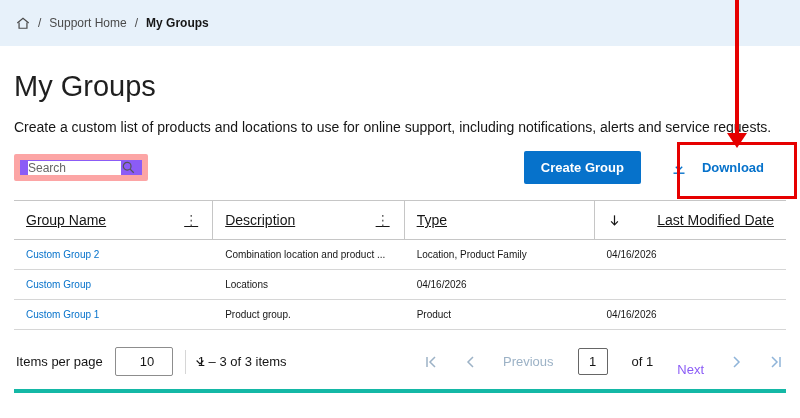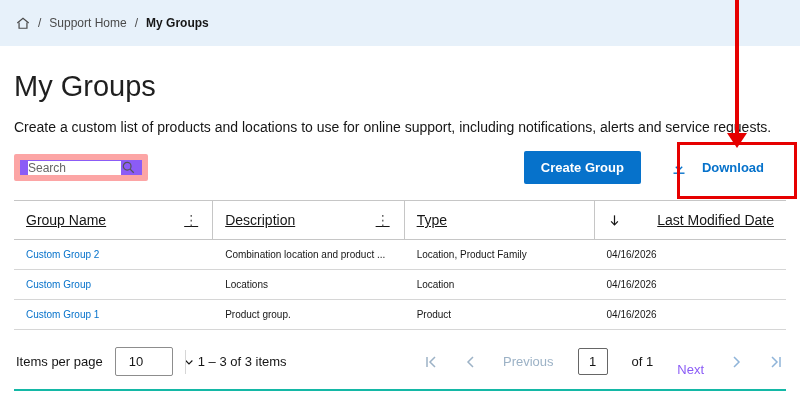--- a/index.html
+++ b/index.html
@@ -67,27 +67,27 @@
   .t-row {
     display:grid; grid-template-columns: 25.8% 24.8% 24.6% 24.8%;
     border-bottom:1px solid #d6d6d6; align-items:center;
   }
   .t-cell { padding: 9px 12px; font-size:10px; color:#161616; white-space:nowrap; overflow:hidden; }
   .t-cell.link { color:#0672cb; cursor:pointer; }
 
   
   .foot {
     margin-top: 10px; display:flex; justify-content:space-between; align-items:center;
-    padding: 6px 2px 12px 2px; border-bottom:2px solid #14b8a6;
+    padding: 6px 2px 12px 2px; border-bottom:4px solid #14b8a6;
   }
   .foot-left { display:flex; align-items:center; gap:12px; font-size:13px; color:#161616; }
   .ipp-select {
     width:58px; height:29px; border:1px solid #8d8d8d; border-radius:2px;
     display:flex; align-items:center; justify-content:space-between;
-    padding:0 13px; font-size:13px; color:#161616; cursor:pointer; background:#fff;gap:40px;
+    padding:0 24px; font-size:13px; color:#161616; cursor:pointer; background:#fff;gap:40px;
   }
   .v-div { width:1px; height:24px; background:#d6d6d6; }
   .foot-right { display:flex; align-items:center; gap:24px; font-size:13px; }
   .pg-ic { display:flex; cursor:pointer; }
   .pg-label { color:#9cb2c6; cursor:pointer; }
   .pg-label.next { color:#8b5cf6;margin-top:16px; }
   .page-input {
     width:30px; height:27px; border:1px solid #666; border-radius:2px;
     text-align:center; font-size:13px; color:#161616; font-family:inherit; outline:none;
   }
@@ -179,21 +179,20 @@
 
       <div class="t-row">
         <div class="t-cell link">Custom Group 2</div>
         <div class="t-cell">Combination location and product ...</div>
         <div class="t-cell">Location, Product Family</div>
         <div class="t-cell">04/16/2026</div>
       </div>
       <div class="t-row">
         <div class="t-cell link">Custom Group</div>
         <div class="t-cell">Locations</div>
-        <div class="t-cell">Location</div>
         <div class="t-cell">04/16/2026</div>
       </div>
       <div class="t-row">
         <div class="t-cell link">Custom Group 1</div>
         <div class="t-cell">Product group.</div>
         <div class="t-cell">Product</div>
         <div class="t-cell">04/16/2026</div>
       </div>
     </div>
 

